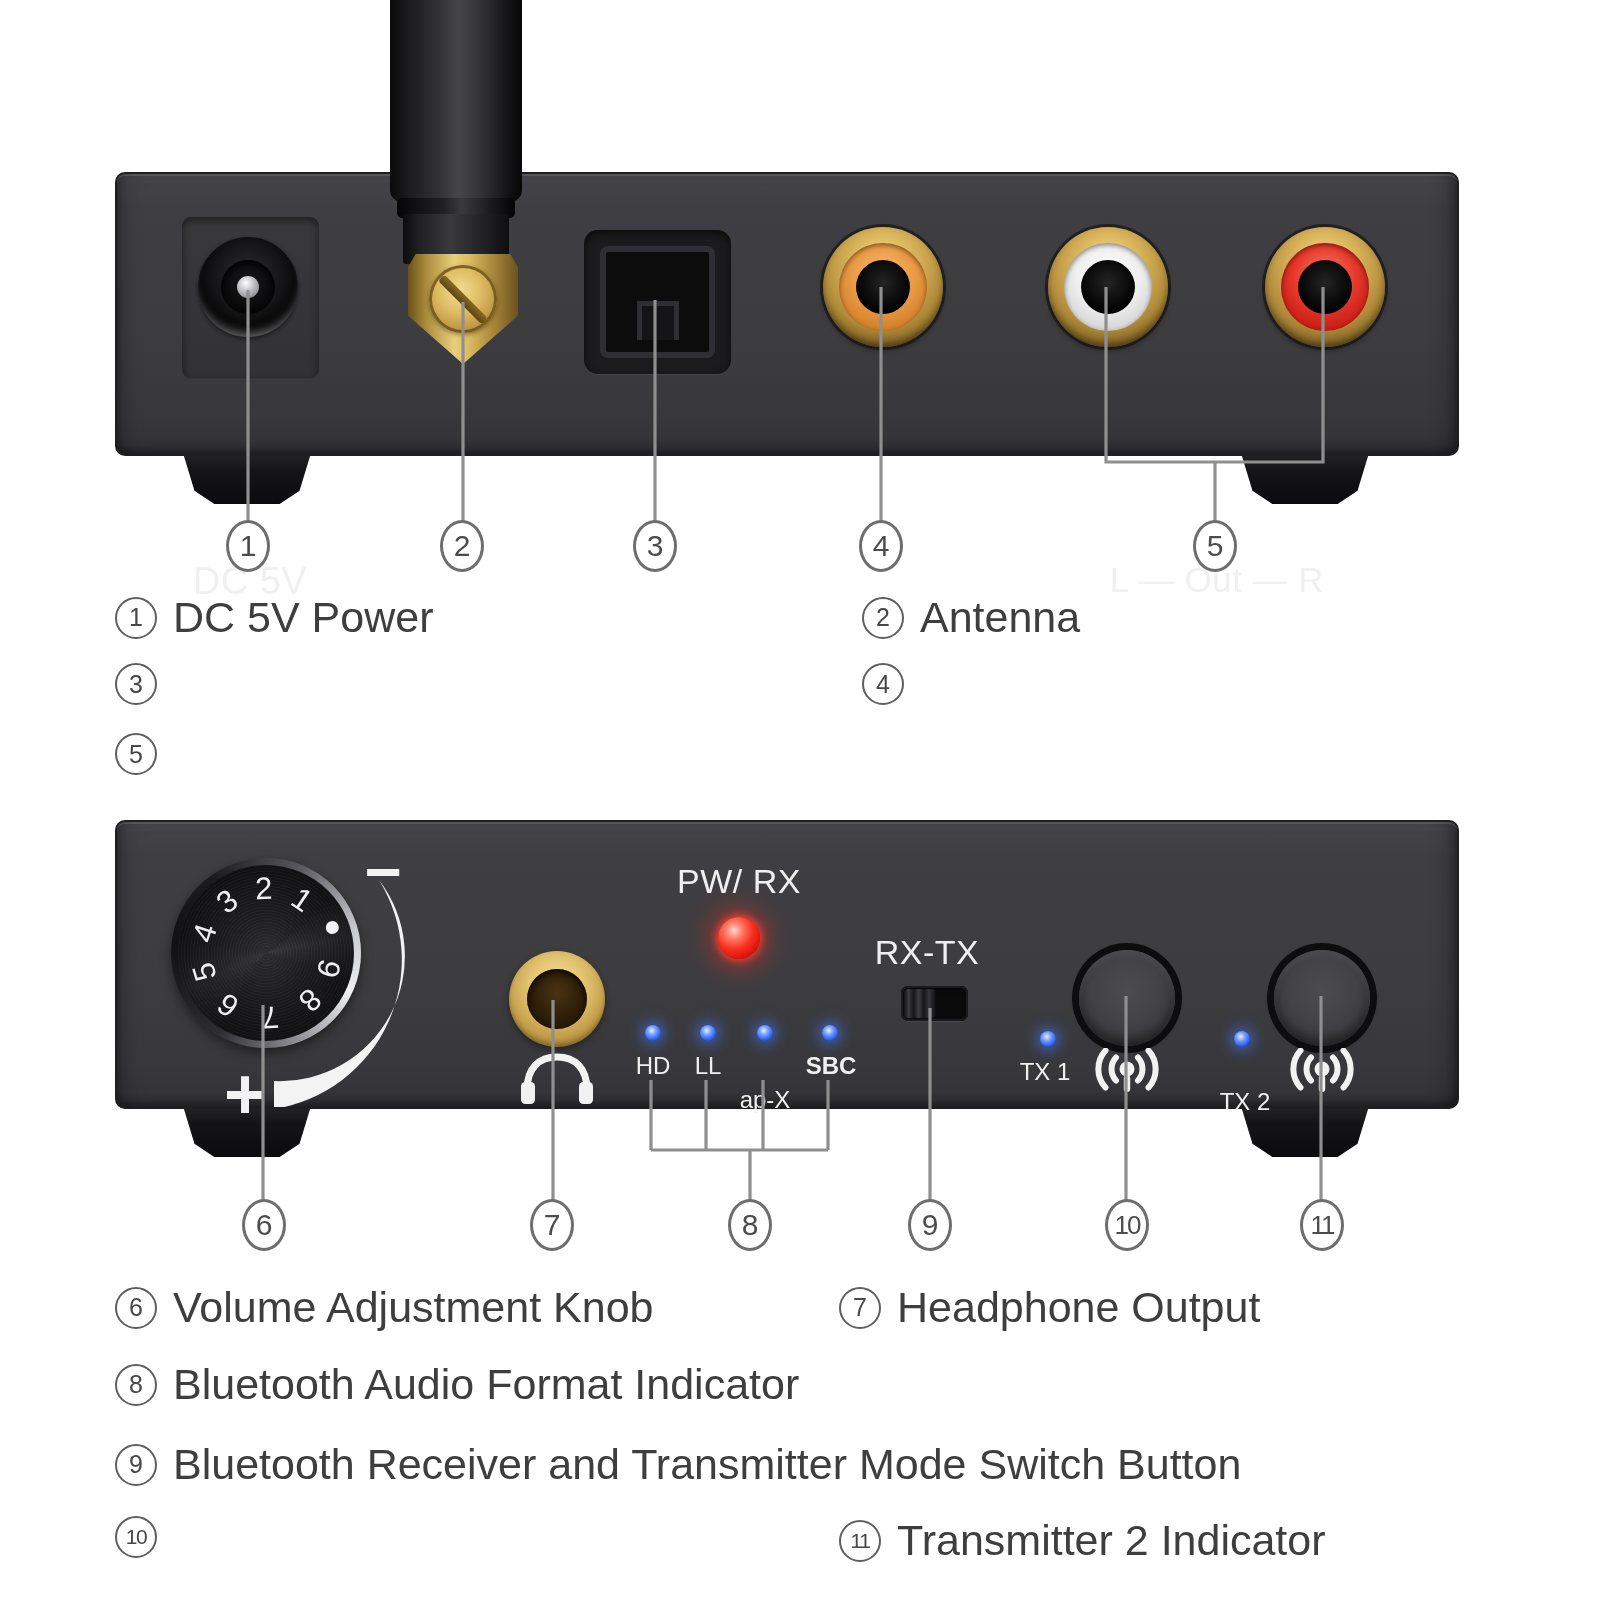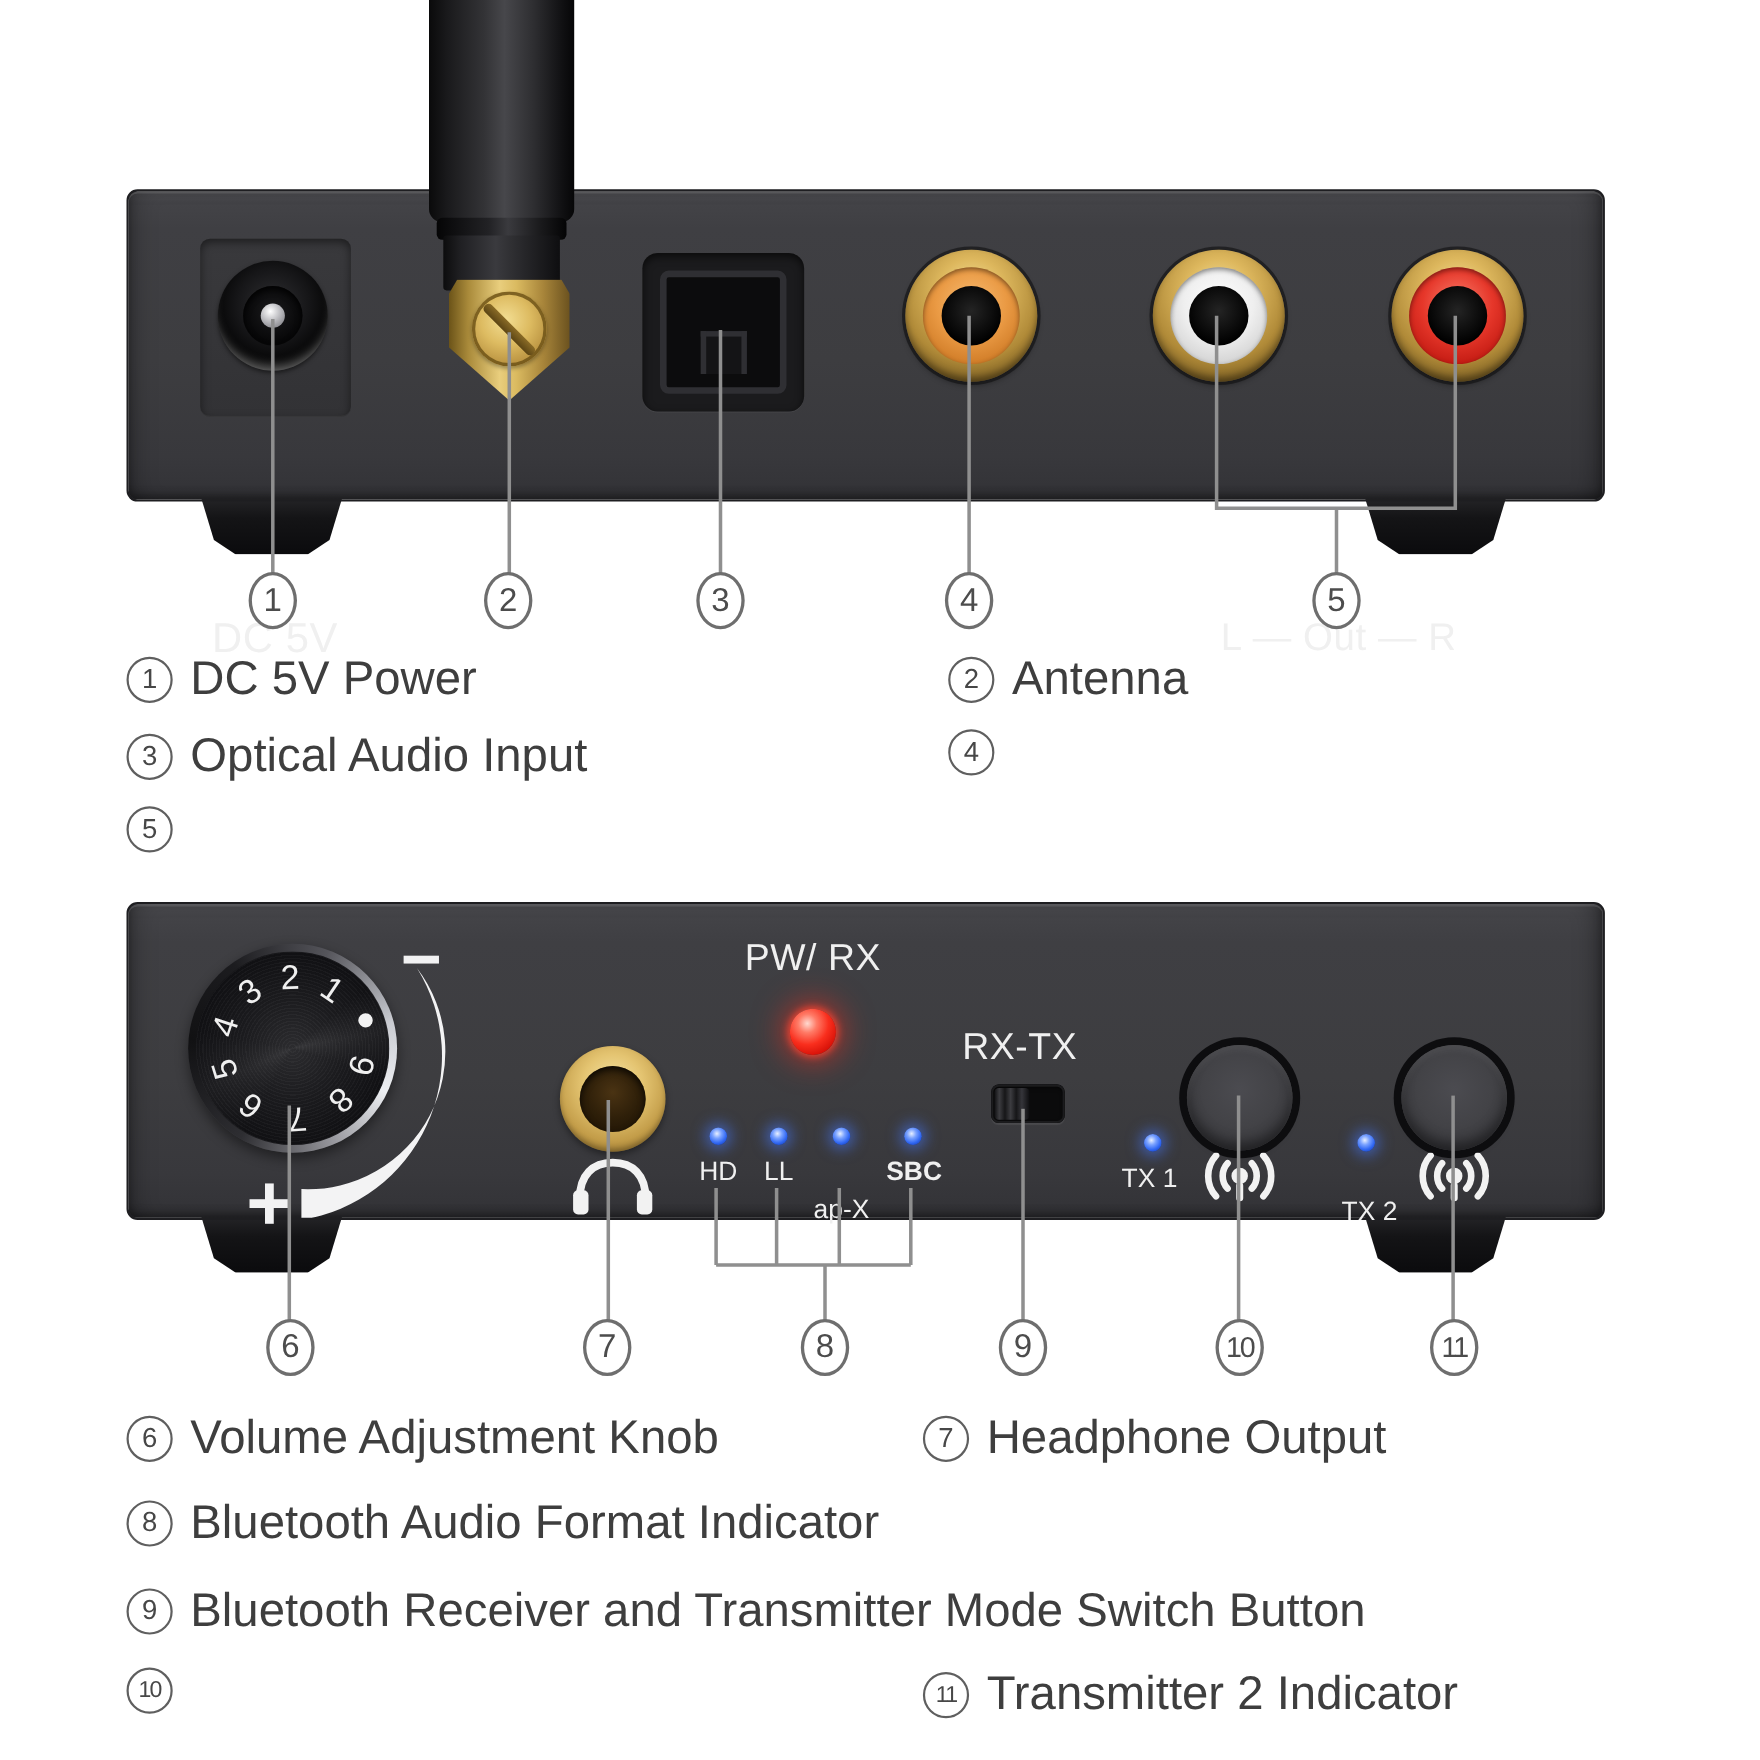--- a/index.html
+++ b/index.html
@@ -182,21 +182,21 @@
 
     <div class="hp-jack">
       <div class="hp-hole"></div>
     </div>
     <svg width="86" height="58" viewBox="0 0 86 58" style="position:absolute;left:397px;top:226px;">
       <path d="M13,42 C13,20 25,9 43,9 C61,9 73,20 73,42" fill="none" stroke="#f2f2f2" stroke-width="7" stroke-linecap="round"></path>
       <rect x="7" y="34" width="14" height="22" rx="4.5" fill="#f2f2f2"></rect>
       <rect x="65" y="34" width="14" height="22" rx="4.5" fill="#f2f2f2"></rect>
     </svg>
 
-    <span class="panel-label" style="left:622px;top:30px;font-size:34px;">PW/ RX</span>
+    <span class="panel-label" style="left:622px;top:40px;font-size:34px;">PW/ RX</span>
     <div class="led-red"></div>
 
     <div class="led-blue" style="left:528px;top:203px;"></div>
     <div class="led-blue" style="left:583px;top:203px;"></div>
     <div class="led-blue" style="left:640px;top:203px;"></div>
     <div class="led-blue" style="left:705px;top:203px;"></div>
     <span class="mini-label" style="left:536px;top:230px;">HD</span>
     <span class="mini-label" style="left:591px;top:230px;">LL</span>
     <span class="mini-label" style="left:648px;top:230px;margin-top:34px;">ap-X</span>
     <span class="mini-label" style="left:714px;top:230px;font-weight:bold;">SBC</span>
@@ -263,21 +263,20 @@
   <div class="litem" style="left:115px;top:593px;">
     <span class="lco">1</span>
     <span>DC 5V Power</span>
   </div>
   <div class="litem" style="left:862px;top:593px;">
     <span class="lco">2</span>
     <span>Antenna</span>
   </div>
   <div class="litem" style="left:115px;top:663px;">
     <span class="lco">3</span>
-    <span>Optical Audio Input</span>
   </div>
   <div class="litem" style="left:862px;top:663px;">
     <span class="lco">4</span>
   </div>
   <div class="litem" style="left:115px;top:733px;">
     <span class="lco">5</span>
   </div>
 
   <div class="litem" style="left:115px;top:1283px;">
     <span class="lco">6</span>

